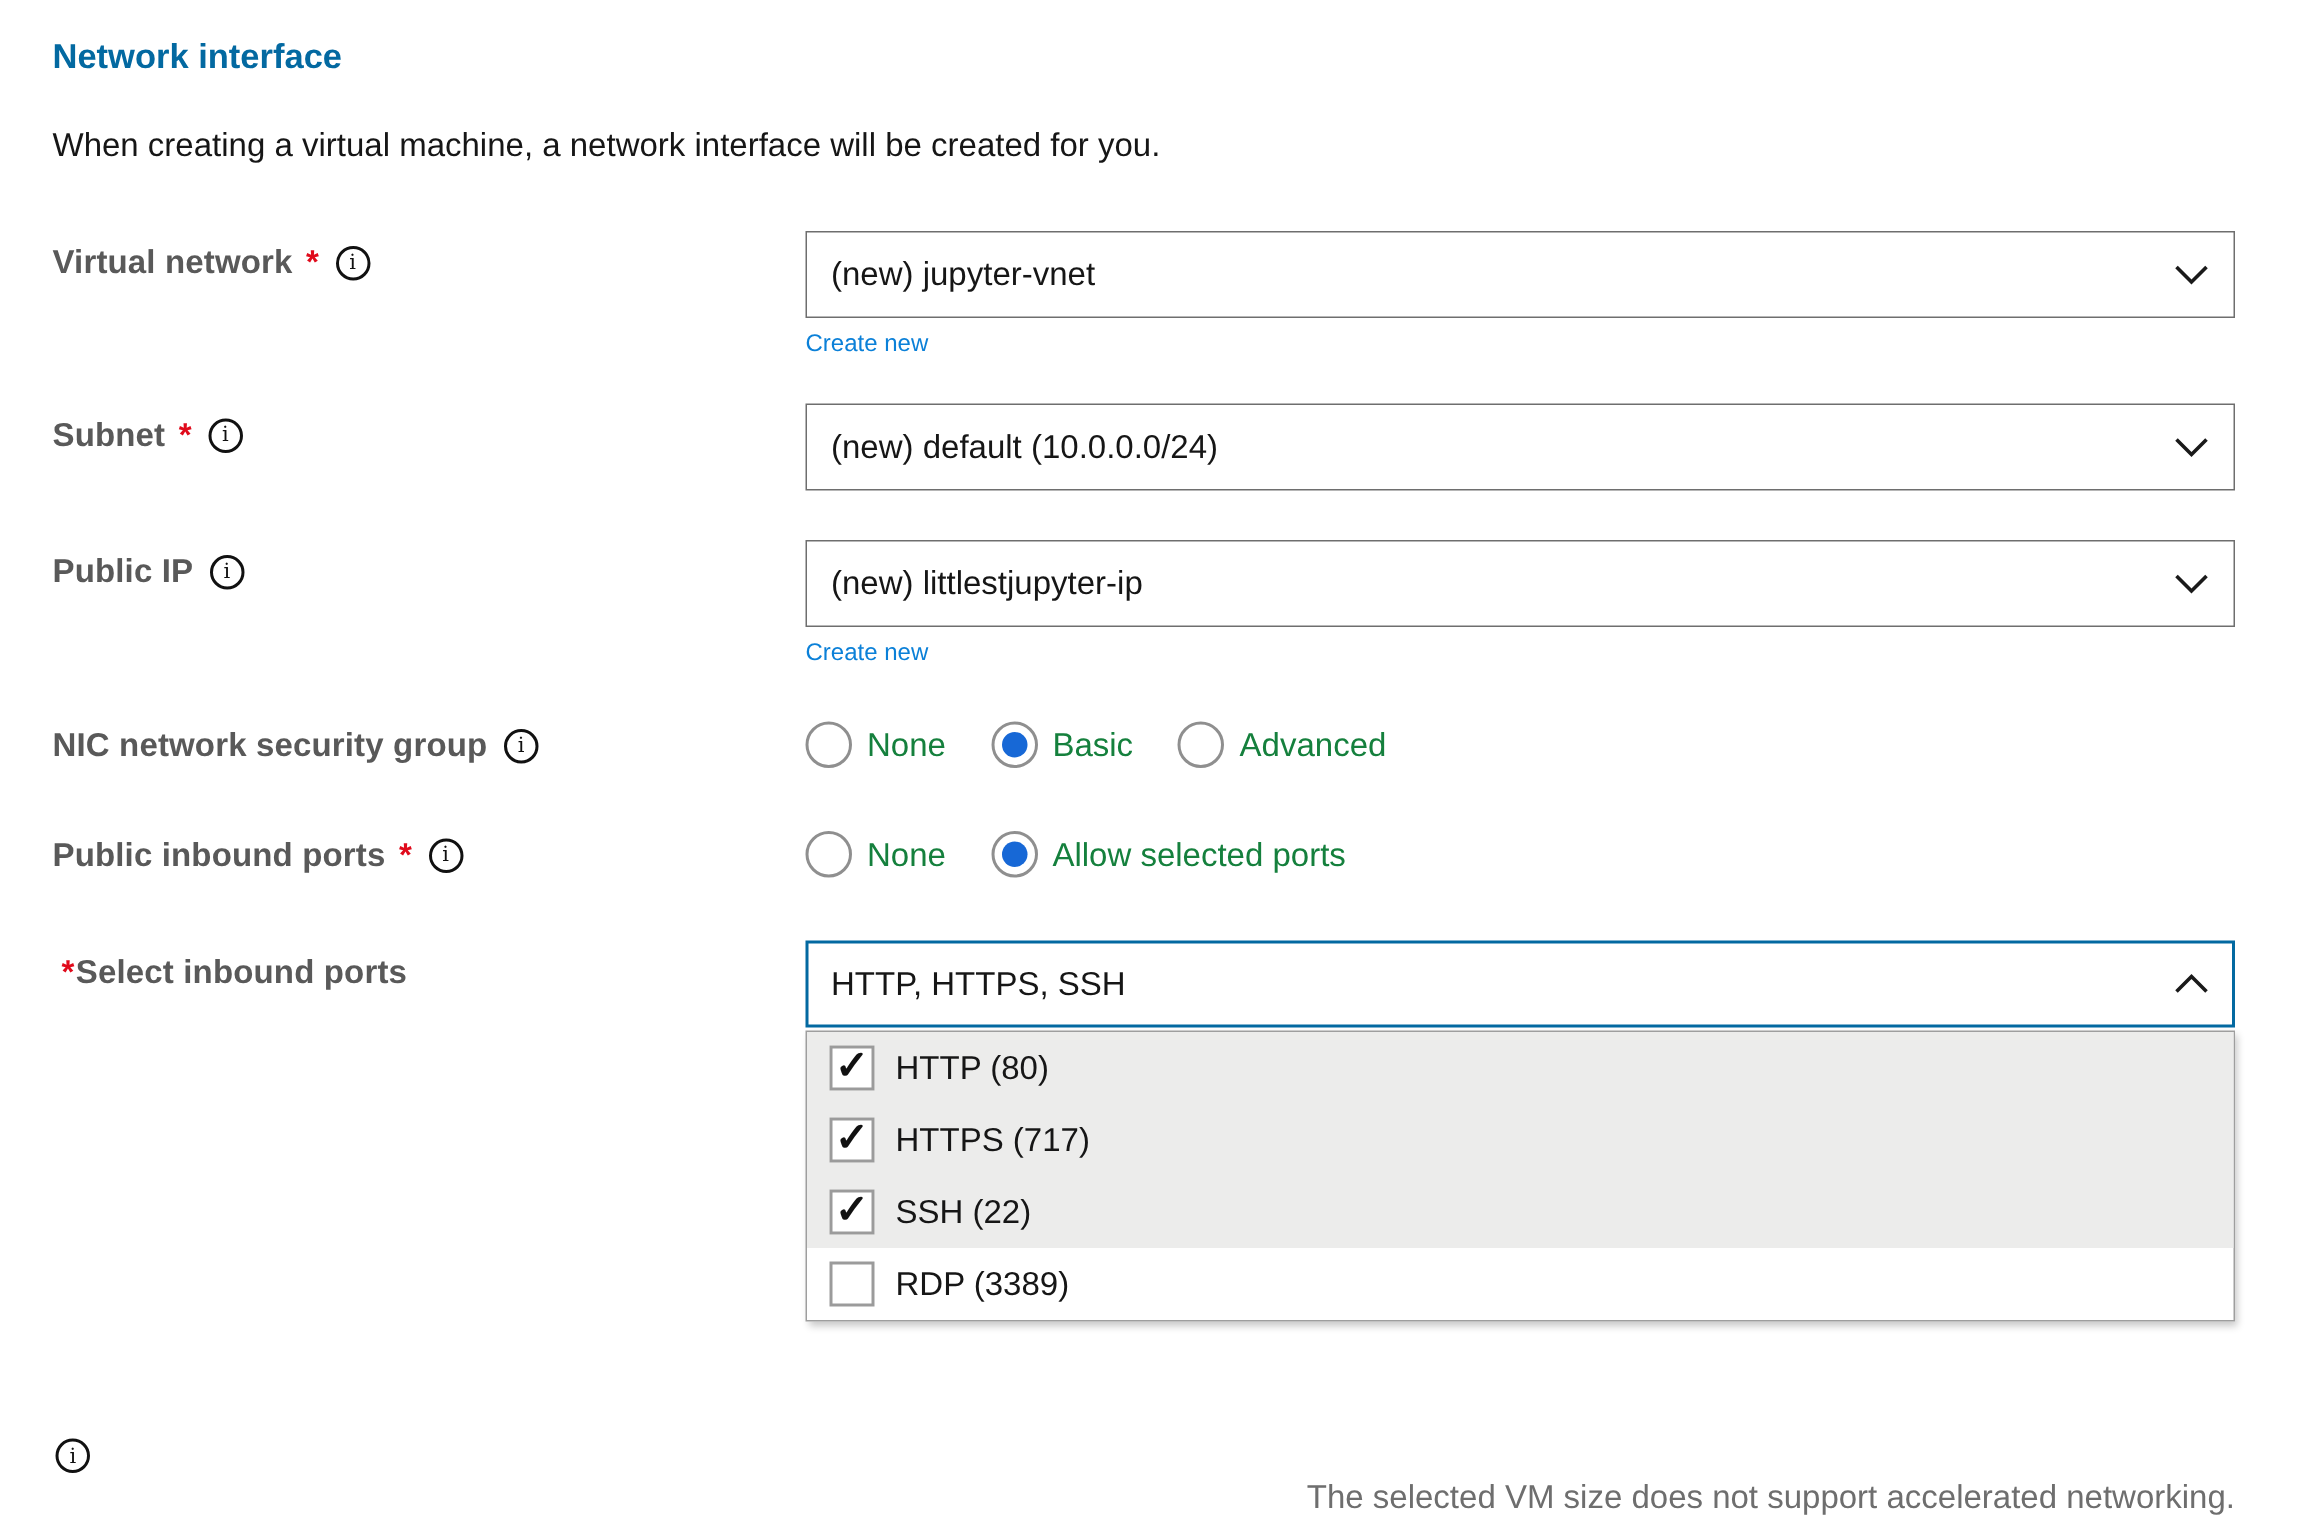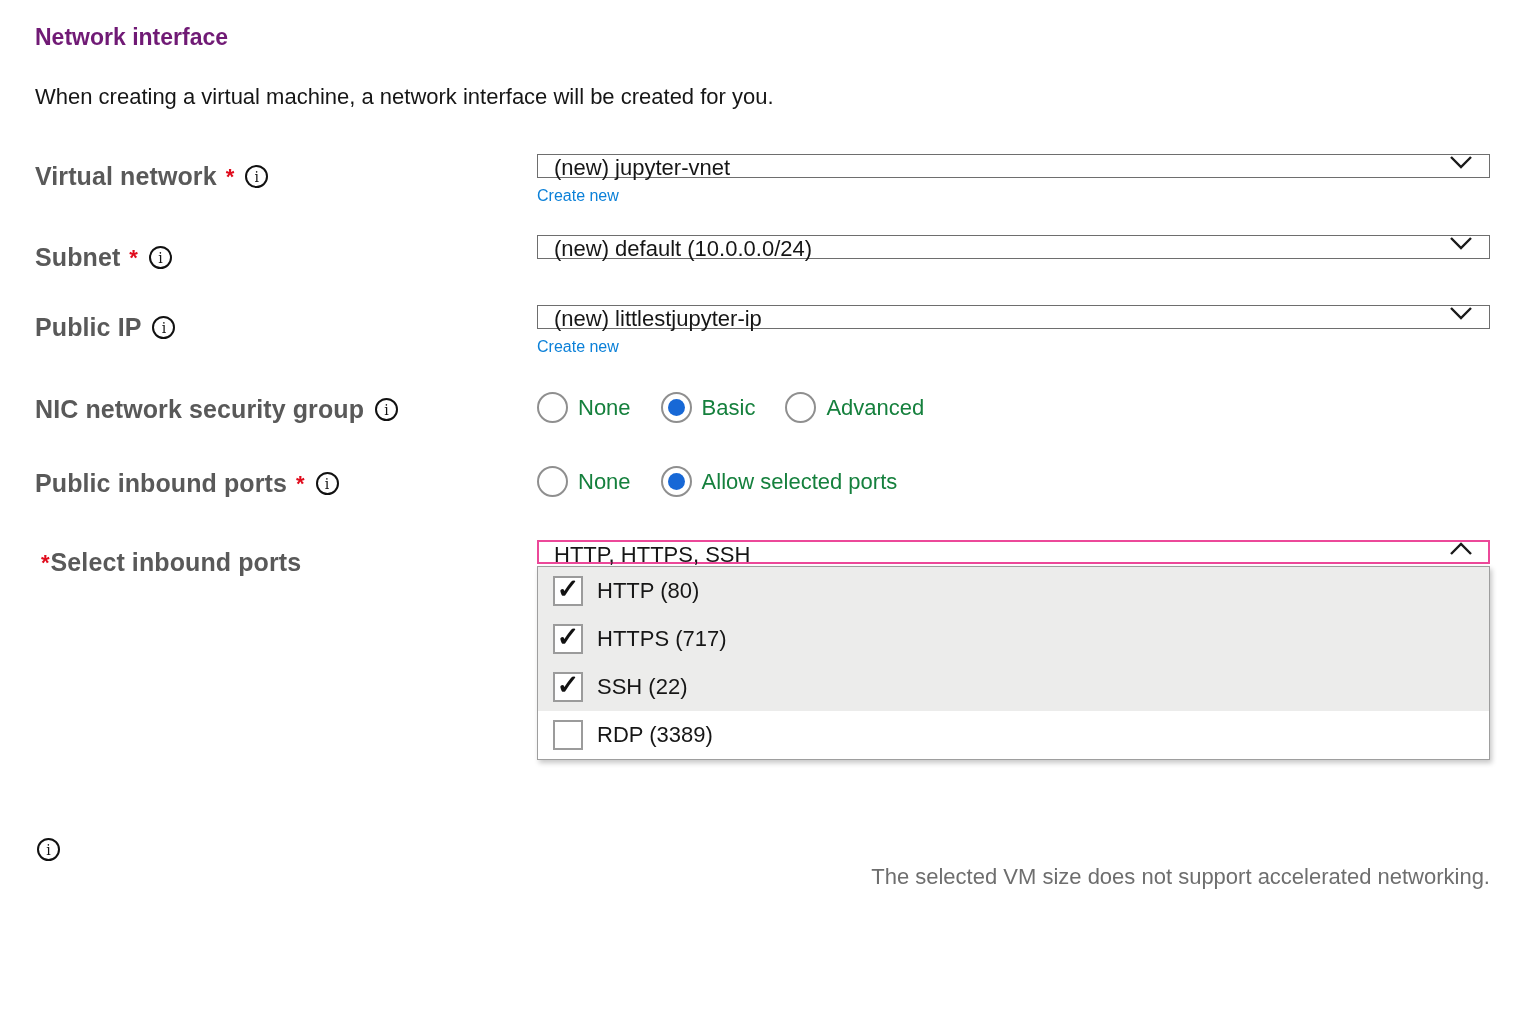--- a/index.html
+++ b/index.html
@@ -4,43 +4,43 @@
 <style>
   * { margin:0; padding:0; box-sizing:border-box; }
   html,body { background:#ffffff; }
   body {
     width:1532px; height:1024px;
     font-family:"Liberation Sans", sans-serif;
     color:#1a1a1a;
     padding:24px 42px 0 35px;
     overflow:hidden;
   }
-  .page-title { font-size:23px; font-weight:700; color:#701a75; }
+  .page-title { font-size:23px; font-weight:700; color:#0369a1; }
   .page-description { font-size:22px; color:#161616; margin-top:33px; }
 
   .form-row { display:flex; align-items:flex-start; }
   .label-col { flex:0 0 502px; display:flex; align-items:center; gap:9px; padding-top:8px; }
   .label-col.radio-row-label { padding-top:3px; }
   .control-col { flex:1 1 auto; min-width:0; }
 
-  .field-label { font-size:25px; font-weight:600; color:#595959; letter-spacing:0.1px; }
+  .field-label { font-size:22px; font-weight:600; color:#595959; letter-spacing:0.1px; }
   .required-star { color:#e00b1c; font-size:22px; font-weight:600; }
   .info-icon {
     width:23px; height:23px; border:2px solid #111; border-radius:50%;
     display:inline-flex; align-items:center; justify-content:center;
     font-size:14px; line-height:1; color:#111; flex:0 0 23px;
     font-family:"DejaVu Serif", serif; margin-left:2px;
   }
 
   .dropdown {
-    height:24px; background:#fff; border:1px solid #6e6e6e;
-    display:flex; align-items:flex-start; justify-content:space-between;
+    height:58px; background:#fff; border:1px solid #6e6e6e;
+    display:flex; align-items:center; justify-content:space-between;
     padding:0 16px; font-size:22px; color:#161616; cursor:pointer;gap:31px;
   }
-  .dropdown.focused { border:2px solid #ec4899; padding:0 15px; }
+  .dropdown.focused { border:2px solid #0369a1; padding:0 15px; }
   .chev { flex:0 0 auto; margin-left:12px; }
 
   .create-link { display:inline-block; margin-top:9px; font-size:16px; color:#0b80d8; cursor:pointer; }
 
   .radio-group { display:flex; align-items:center; }
   .radio { display:inline-flex; align-items:center; cursor:pointer; margin-right:30px; }
   .radio:last-child { margin-right:0; }
   .radio-circle {
     width:31px; height:31px; border:2px solid #8f8f8f; border-radius:50%;
     background:#fff; position:relative; flex:0 0 31px;

